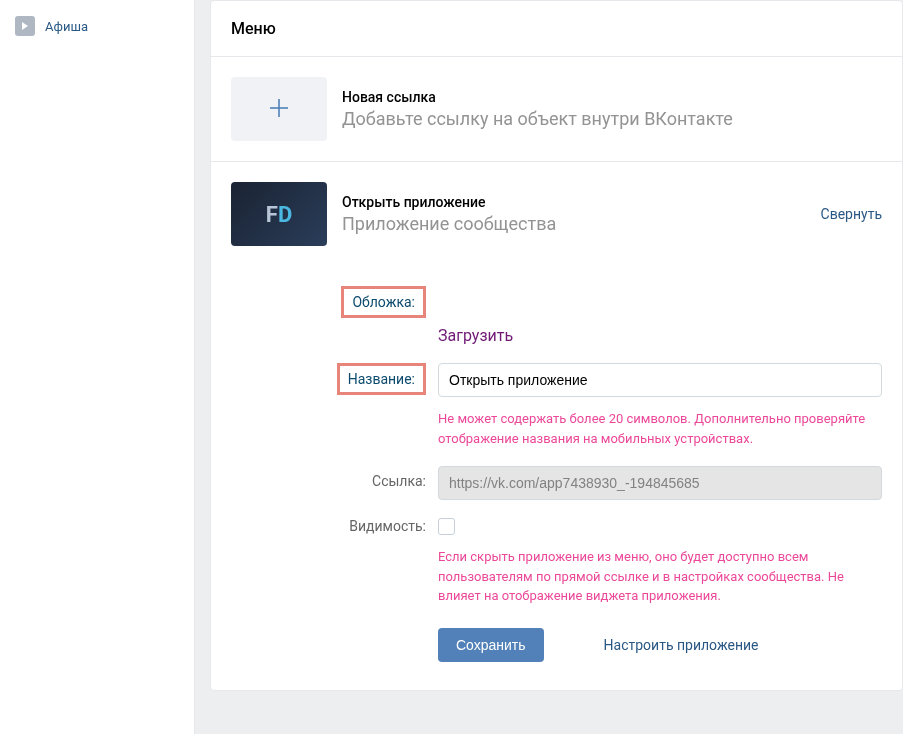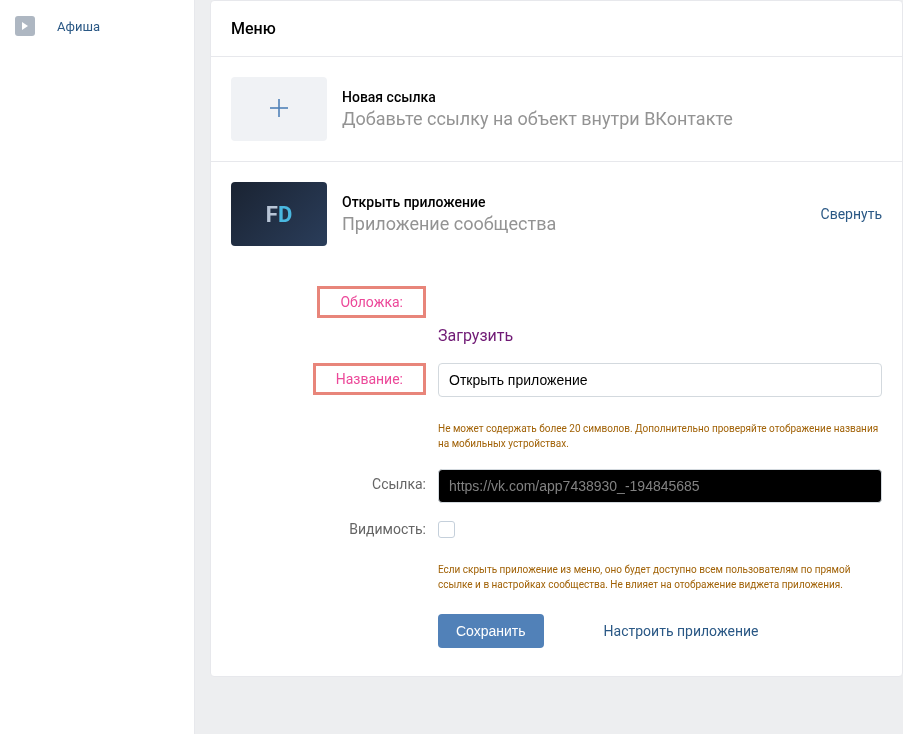--- a/index.html
+++ b/index.html
@@ -20,21 +20,21 @@
       width: 195px;
       background: #fff;
       padding: 10px 0;
       flex-shrink: 0;
       border-right: 1px solid #e7e8ec;
     }
     .sidebar-item {
       display: flex;
       align-items: center;
       padding: 6px 15px;
-      gap: 22px;
+      gap: 10px;
     }
     .sidebar-icon-box {
       width: 20px;
       height: 20px;
       background: #aeb7c2;
       border-radius: 3px;
       display: flex;
       align-items: center;
       justify-content: center;
       color: #fff;
@@ -140,22 +140,22 @@
       padding-top: 7px;
       color: #656565;
       font-size: 14px;
     }
     .form-label-col.no-pad {
       padding-top: 0;
     }
     .highlight-box {
       display: inline-block;
       border: 3px solid #e8857a;
-      padding: 5px 20px;
-      color: #ec4899;
+      padding: 5px 8px;
+      color: #0c4a6e;
     }
     .form-value-col {
       flex: 1;
     }
     .link-action {
       color: #701a75;
       font-size: 16px;
       cursor: pointer;
       display: inline-block;
       padding-top: 8px;
@@ -164,28 +164,28 @@
     .text-input {
       width: 100%;
       padding: 8px 10px;
       border: 1px solid #d3d9de;
       border-radius: 4px;
       font-size: 14px;
       color: #000;
       background: #fff;
     }
     .text-input.readonly {
-      background: #000000;
+      background: #e5e5e5;
       color: #828282;
     }
     .help-text {
-      color: #a16207;
-      font-size: 10px;
+      color: #ec4899;
+      font-size: 13px;
       line-height: 1.5;
-      margin-top: 24px;
+      margin-top: 12px;
     }
     .checkbox-row {
       display: flex;
       align-items: center;
       gap: 8px;
     }
     .checkbox {
       width: 17px;
       height: 17px;
       border: 1px solid #c5d0db;

